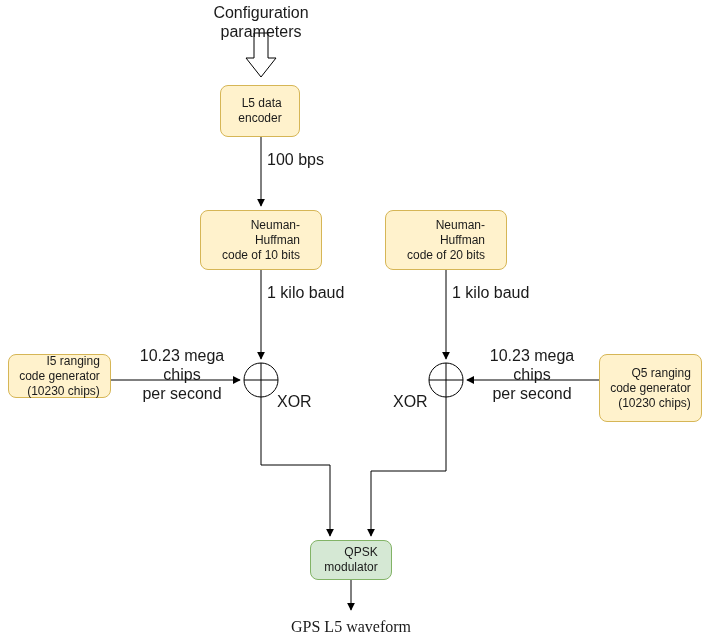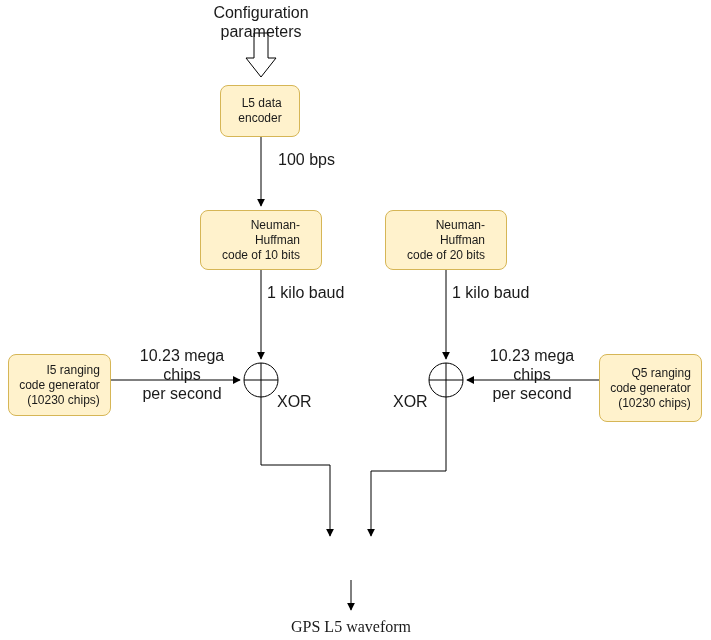--- a/index.html
+++ b/index.html
@@ -83,33 +83,35 @@
 encoder</div>
 
   <div class="node yellow" style="left:200px; top:210px; width:122px; height:60px;">Neuman-
 Huffman
 code of 10 bits</div>
 
   <div class="node yellow" style="left:385px; top:210px; width:122px; height:60px;">Neuman-
 Huffman
 code of 20 bits</div>
 
-  <div class="node yellow" style="left:8px; top:354px; width:103px; height:62px;">I5 ranging
+  <div class="node yellow" style="left:8px; top:354px; width:103px; height:44px;">I5 ranging
 code generator
 (10230 chips)</div>
 
   <div class="node yellow" style="left:599px; top:354px; width:103px; height:68px;">Q5 ranging
 code generator
 (10230 chips)</div>
 
+  <div class="node green" style="left:310px; top:540px; width:82px; height:40px;">QPSK
+modulator</div>
 
   <div class="lbl center" style="left:205px; top:3px; width:112px;">Configuration
 parameters</div>
 
-  <div class="lbl" style="left:278px; top:150px;">100 bps</div>
+  <div class="lbl" style="left:267px; top:150px;">100 bps</div>
 
   <div class="lbl" style="left:267px; top:283px;">1 kilo baud</div>
 
   <div class="lbl" style="left:452px; top:283px;">1 kilo baud</div>
 
   <div class="lbl center" style="left:130px; top:346px; width:104px;">10.23 mega chips
 per second</div>
 
   <div class="lbl center" style="left:480px; top:346px; width:104px;">10.23 mega chips
 per second</div>

